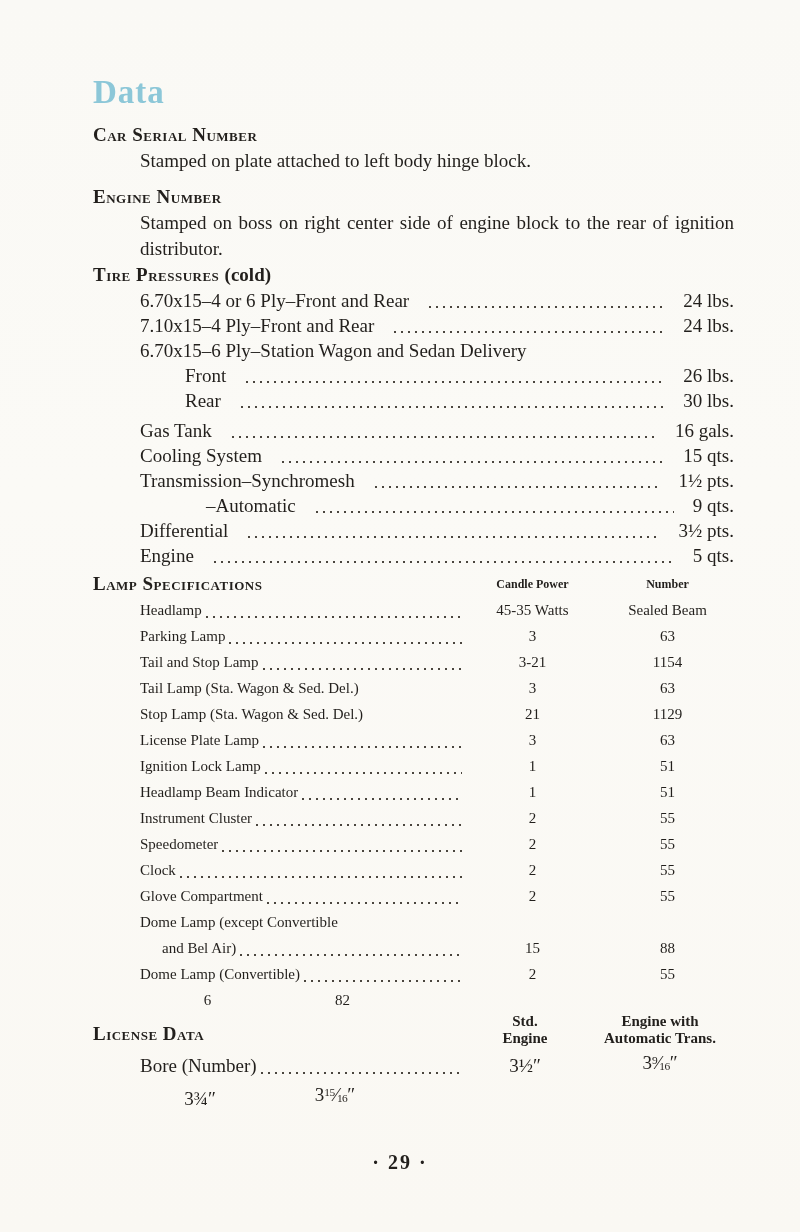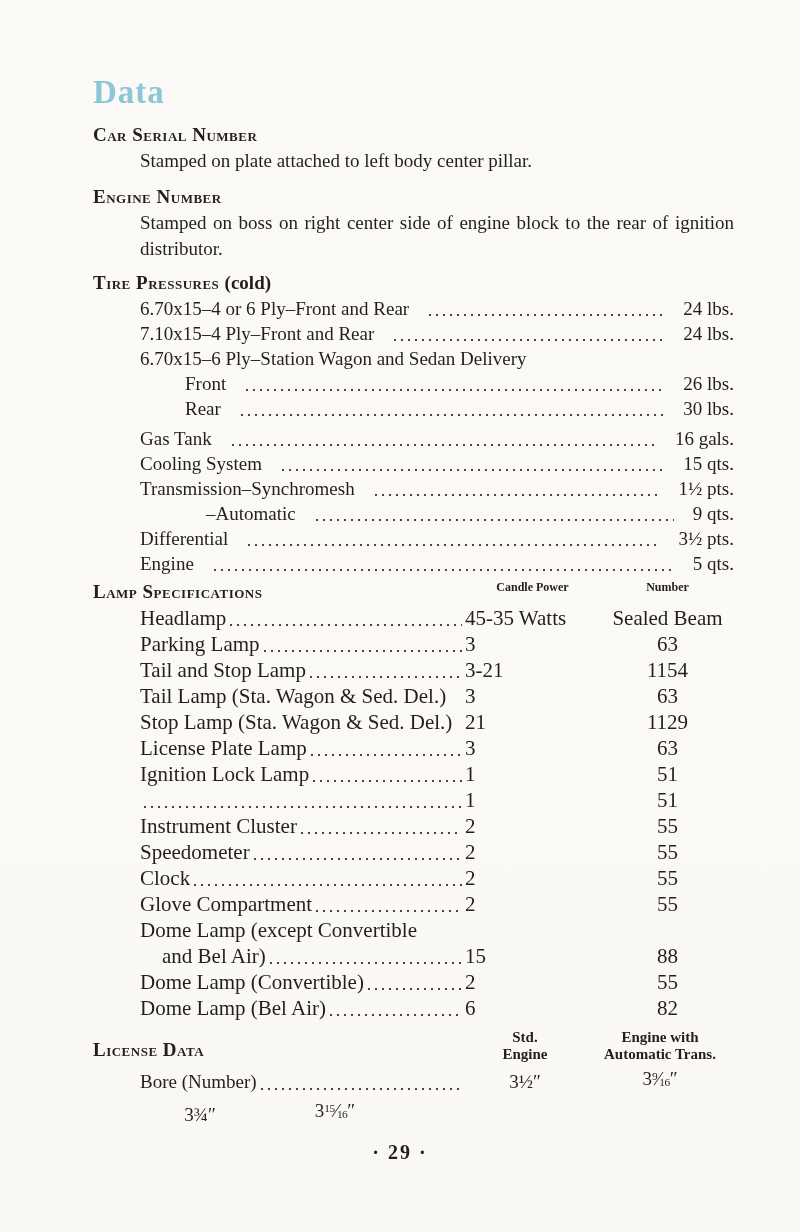--- a/index.html
+++ b/index.html
@@ -25,21 +25,21 @@
   .h2{
     font-size:19px;line-height:26px;
     font-weight:bold;
     font-variant:small-caps;
     letter-spacing:0.5px;
     white-space:nowrap;
   }
   .h2-suffix{font-variant:normal;font-weight:bold;letter-spacing:0;}
   .sec{margin:0;}
   .mt10{margin-top:10px;}
-  .mt8{margin-top:8px;}
+  .mt8{margin-top:0;}
   .mt5{margin-top:5px;}
   .mt3{margin-top:3px;}
   .body-text{
     margin:0 0 0 47px;
     font-size:19px;line-height:26px;
     text-align:justify;
     max-width:600px;
   }
   .row{
     display:flex;
@@ -50,65 +50,65 @@
   .row.ind2{margin-left:113px;}
   .lbl{white-space:nowrap;}
   .dots{
     flex:1 1 0;min-width:6px;height:2px;
     align-self:flex-end;
     margin:0 3px 5px 4px;
     background-image:repeating-linear-gradient(90deg,#4a453e 0,#4a453e 2px,transparent 2px,transparent 7px);
   }
   .val{white-space:nowrap;}
   
-  .lamp-hdr{display:flex;align-items:flex-start;}
+  .lamp-hdr{display:flex;align-items:center;}
   .lamp-hdr .hcell{font-size:12px;line-height:17px;font-weight:bold;text-align:center;}
   .cell-label-hdr{flex:0 0 372px;}
-  .cell-cp{flex:0 0 135px;}
+  .cell-cp{flex:0 0 135px;text-align:center;}
   .cell-num{flex:0 0 135px;text-align:center;}
   .lamp-row{
     display:flex;align-items:flex-end;
     margin-left:47px;
-    font-size:21px;line-height:26px;
+    font-size:15px;line-height:26px;
   }
   .lamp-label{flex:0 0 325px;display:flex;min-width:0;}
   .lamp-label .lbl{overflow:hidden;}
   .lamp-label.two-line{display:block;}
   .lamp-label.two-line .l2{display:flex;padding-left:22px;text-align:right;}
   
   .lic-hdr{display:flex;align-items:flex-end;}
   .lic-hdr .hcell{font-size:15px;line-height:17px;font-weight:bold;text-align:center;}
   .cell-std{flex:0 0 120px;text-align:center;}
   .cell-auto{flex:0 0 150px;text-align:center;}
   .lic-row{
     display:flex;align-items:flex-end;
     margin-left:47px;
     font-size:19px;line-height:26px;
   }
   .lic-label{flex:0 0 325px;display:flex;min-width:0;}
   .frac sup{font-size:0.6em;vertical-align:0.45em;letter-spacing:-0.5px;}
   .frac sub{font-size:0.6em;vertical-align:-0.1em;letter-spacing:-0.5px;}
   .frac .slash{letter-spacing:-1px;}
   .footer{
-    position:absolute;left:0;bottom:68px;width:800px;
+    position:absolute;left:0;bottom:58px;width:800px;
     text-align:center;
     font-size:20px;font-weight:bold;
     letter-spacing:2px;
   }
 </style>
 </head>
 <body>
 
 <div class="page">
 
   <h1 class="title">Data</h1>
 
   <div class="sec">
     <div class="h2">Car Serial Number</div>
-    <p class="body-text">Stamped on plate attached to left body center pillar.</p>
+    <p class="body-text">Stamped on plate attached to left body hinge block.</p>
   </div>
 
   <div class="sec mt10">
     <div class="h2">Engine Number</div>
     <p class="body-text">Stamped on boss on right center side of engine block to the rear of ignition distributor.</p>
   </div>
 
   <div class="sec mt8">
     <div class="h2"><span>Tire Pressures</span> <span class="h2-suffix">(cold)</span></div>
     <div class="row">
@@ -225,20 +225,21 @@
     <div class="lamp-row">
       <div class="lamp-label">
           <span class="lbl">Ignition Lock Lamp</span>
           <span class="dots"></span>
         </div>
       <div class="cell-cp">1</div>
       <div class="cell-num">51</div>
     </div>
     <div class="lamp-row">
       <div class="lamp-label">
+          <span class="lbl">Headlamp Beam Indicator</span>
           <span class="dots"></span>
         </div>
       <div class="cell-cp">1</div>
       <div class="cell-num">51</div>
     </div>
     <div class="lamp-row">
       <div class="lamp-label">
           <span class="lbl">Instrument Cluster</span>
           <span class="dots"></span>
         </div>
@@ -282,24 +283,20 @@
     </div>
     <div class="lamp-row">
       <div class="lamp-label">
           <span class="lbl">Dome Lamp (Convertible)</span>
           <span class="dots"></span>
         </div>
       <div class="cell-cp">2</div>
       <div class="cell-num">55</div>
     </div>
     <div class="lamp-row">
-      <div class="lamp-label">
-          <span class="lbl">Dome Lamp (Bel Air)</span>
-          <span class="dots"></span>
-        </div>
       <div class="cell-cp">6</div>
       <div class="cell-num">82</div>
     </div>
   </div>
 
   <div class="sec mt8">
     <div class="lic-hdr">
       <div class="cell-label-hdr h2">License Data</div>
       <div class="cell-std hcell">
         <div>Std.</div>

